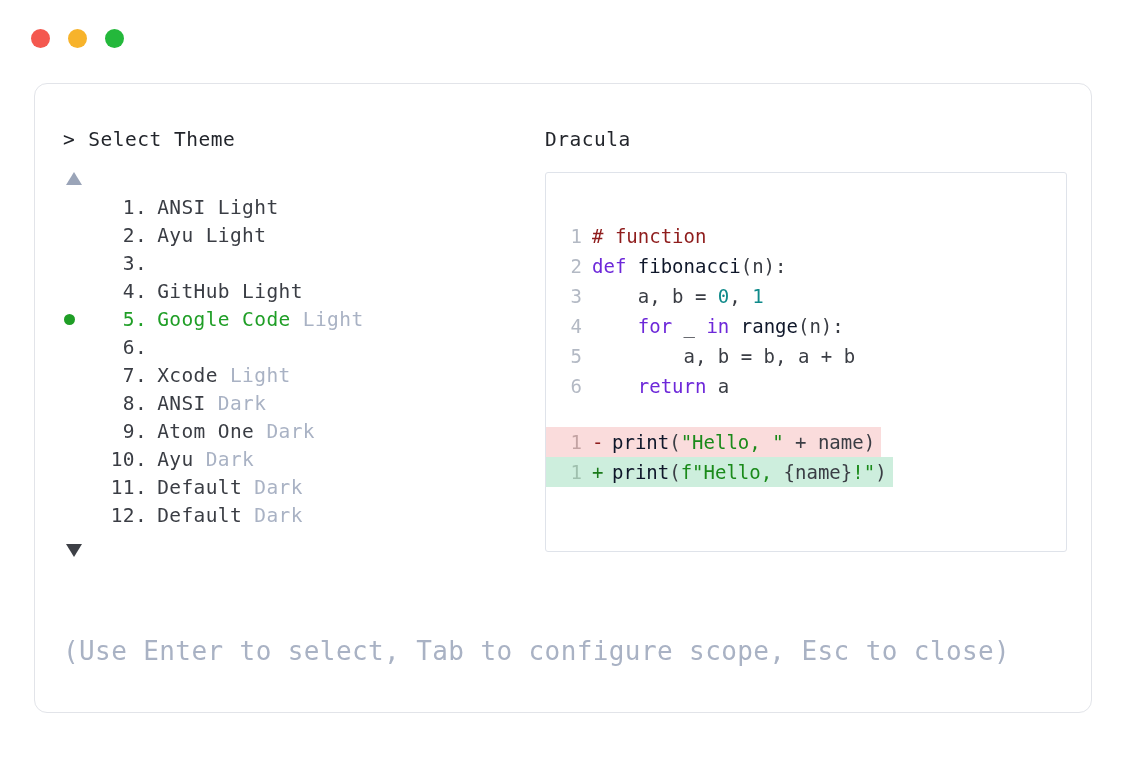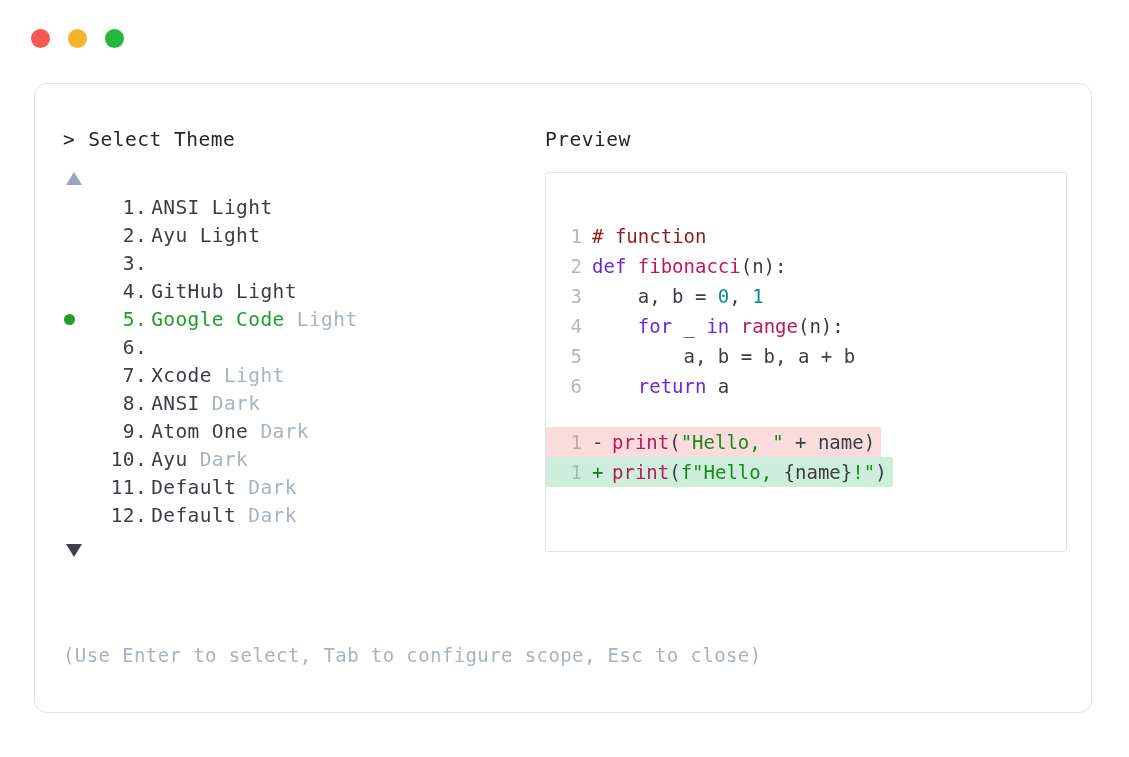--- a/index.html
+++ b/index.html
@@ -114,21 +114,21 @@
     background: #1f9e26;
     margin-left: 1px;
   }
   .item-index {
     width: 44px;
     flex: 0 0 44px;
     text-align: right;
     color: #3a3d44;
   }
   .item-dot { color: #3a3d44; }
-  .item-name { color: #3a3d44; margin-left: 4px; }
+  .item-name { color: #3a3d44; margin-left: 10px; }
   .item-variant { color: #a9b2c4; text-align: center; }
   .theme-item.selected .item-index,
   .theme-item.selected .item-dot,
   .theme-item.selected .item-name { color: #1f9e26; }
 
   
   .preview-panel {
     margin-top: 22px;
     width: 522px;
     height: 380px;
@@ -145,21 +145,21 @@
     width: 46px;
     flex: 0 0 46px;
     text-align: right;
     color: #b3b9c4;
     padding-right: 10px;
   }
   .code-text { color: #3a3d44; }
 
   .tok-comment  { color: #8f1d1d; }
   .tok-keyword  { color: #6d28d9; }
-  .tok-func     { color: #be185d; }
+  .tok-func     { color: #0f172a; }
   .tok-number   { color: #0f8a8a; }
   .tok-string   { color: #1a8a1a; }
   .tok-plain    { color: #3a3d44; }
   .tok-punct    { color: #3a3d44; }
 
   
   .diff-gap { height: 26px; }
   .diff-line { display: flex; align-items: baseline; height: 30px; }
   .diff-body { display: inline-block; padding-right: 6px; }
   .diff-del .diff-body { background: #fadcdc; }
@@ -168,21 +168,21 @@
   .diff-add .ln { background: #cdeedd; color: #9fc0ae; }
   .diff-sign { display: inline-block; width: 20px; }
   .diff-del .diff-sign { color: #8f1d1d; }
   .diff-add .diff-sign { color: #1a7a1a; }
 
   
   .footer-hint {
     position: absolute;
     left: 28px;
     bottom: 46px;
-    font-size: 19px;
+    font-size: 26px;
     letter-spacing: 0.4px;
     color: #a9b2c4;
     white-space: pre;
   }
 </style>
 </head>
 <body>
 
 <div class="window-dots">
   <span class="dot dot-close"></span>
@@ -217,21 +217,21 @@
             <li class="theme-item"><span class="bullet-slot"></span><span class="item-index">10</span><span class="item-dot">.</span><span class="item-name">Ayu</span><span class="item-variant"> Dark</span></li>
             <li class="theme-item"><span class="bullet-slot"></span><span class="item-index">11</span><span class="item-dot">.</span><span class="item-name">Default</span><span class="item-variant"> Dark</span></li>
             <li class="theme-item"><span class="bullet-slot"></span><span class="item-index">12</span><span class="item-dot">.</span><span class="item-name">Default</span><span class="item-variant"> Dark</span></li>
           </ul>
 
         <div class="scroll-arrow scroll-arrow-down"></div>
       </div>
 
       <div class="col-right">
 
-        <div class="panel-heading">Preview</div>
+        <div class="panel-heading">Dracula</div>
 
         <div class="preview-panel">
           <div class="code-block" id="code-block"><div class="code-line"><span class="ln">1</span><span class="code-text"><span class="tok-comment"># function</span></span></div><div class="code-line"><span class="ln">2</span><span class="code-text"><span class="tok-keyword">def </span><span class="tok-func">fibonacci</span><span class="tok-punct">(n):</span></span></div><div class="code-line"><span class="ln">3</span><span class="code-text"><span class="tok-plain">    a, b = </span><span class="tok-number">0</span><span class="tok-plain">, </span><span class="tok-number">1</span></span></div><div class="code-line"><span class="ln">4</span><span class="code-text"><span class="tok-plain">    </span><span class="tok-keyword">for</span><span class="tok-plain"> _ </span><span class="tok-keyword">in</span><span class="tok-plain"> </span><span class="tok-func">range</span><span class="tok-punct">(n):</span></span></div><div class="code-line"><span class="ln">5</span><span class="code-text"><span class="tok-plain">        a, b = b, a + b</span></span></div><div class="code-line"><span class="ln">6</span><span class="code-text"><span class="tok-plain">    </span><span class="tok-keyword">return</span><span class="tok-plain"> a</span></span></div></div>
           <div class="diff-gap"></div>
           <div class="code-block" id="diff-block"><div class="diff-line diff-del"><span class="ln">1</span><span class="diff-body"><span class="diff-sign">-</span><span class="tok-func">print</span><span class="tok-punct">(</span><span class="tok-string">"Hello, "</span><span class="tok-plain"> + name)</span></span></div><div class="diff-line diff-add"><span class="ln">1</span><span class="diff-body"><span class="diff-sign">+</span><span class="tok-func">print</span><span class="tok-punct">(</span><span class="tok-string">f"Hello, </span><span class="tok-plain">{name}</span><span class="tok-string">!"</span><span class="tok-punct">)</span></span></div></div>
         </div>
       </div>
 
     </div>
 

